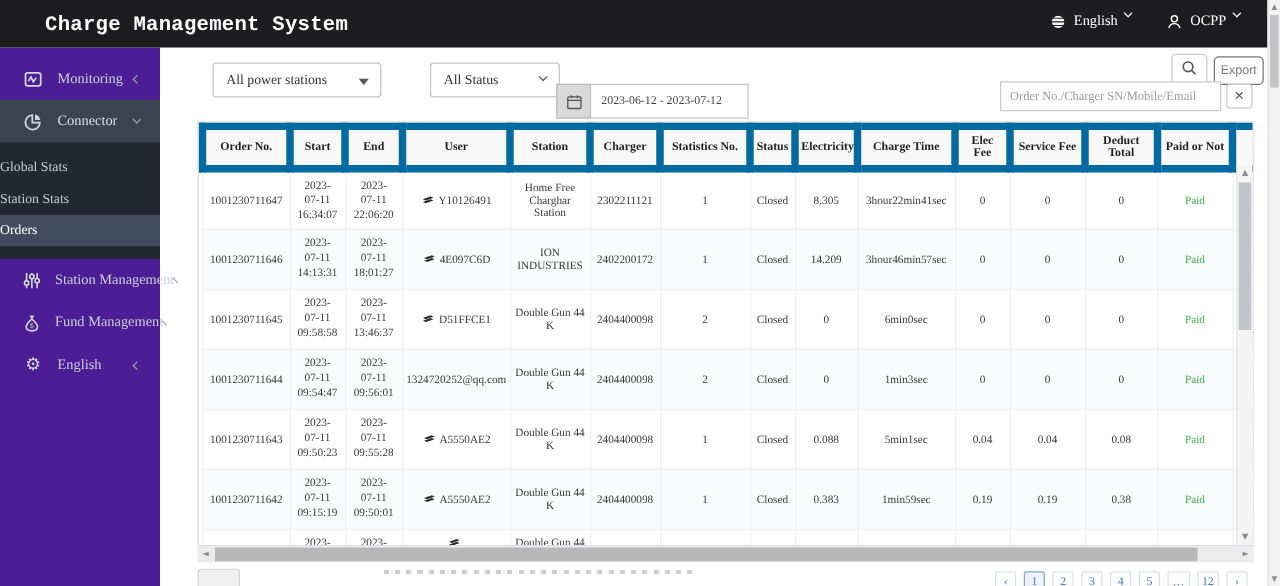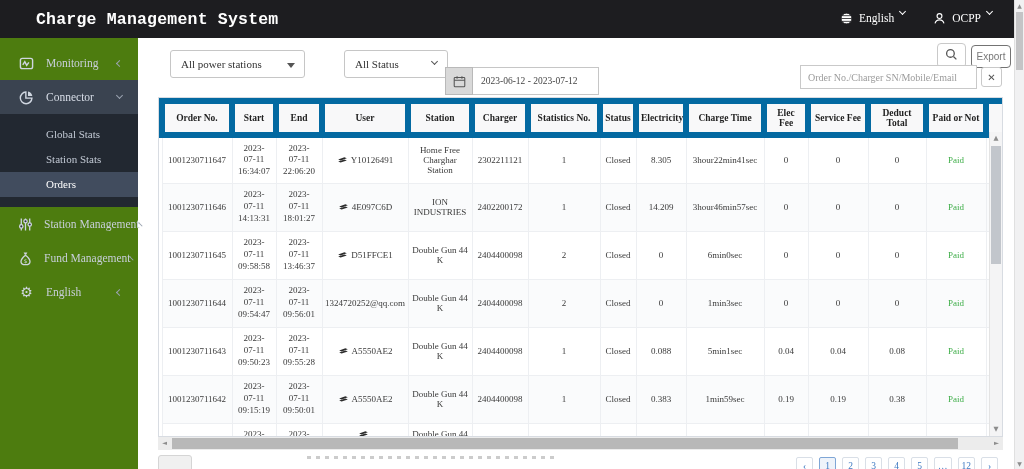--- a/index.html
+++ b/index.html
@@ -11,28 +11,28 @@
   .hdr{position:absolute;left:0;top:0;right:10px;height:38px;background:#1d1d20;display:flex;align-items:center;color:#fff;z-index:5}
   .hdr-title{font-family:Liberation Mono, monospace;font-weight:700;font-size:16.5px;margin-left:36px;letter-spacing:.2px}
   .hdr-right{margin-left:auto;display:flex;align-items:center;gap:28px;margin-right:22px;font-size:11.5px}
   .hdr-group{display:flex;align-items:flex-start;gap:6px;cursor:pointer}
   .chev{display:inline-block;width:5px;height:5px;border-right:1.4px solid #fff;border-bottom:1.4px solid #fff;transform:rotate(45deg);margin-top:-3px}
   .chev.gray{border-color:#9aa3b0}
   .chev.left{transform:rotate(135deg);margin-top:0}
   .chev.dark{border-color:#555}
 
   
-  .sidebar{position:absolute;left:0;top:38px;bottom:0;width:138px;background:#4d7c0f;color:#c8cfda;font-size:11.5px;padding-top:8px}
+  .sidebar{position:absolute;left:0;top:38px;bottom:0;width:128px;background:#4c1d95;color:#c8cfda;font-size:11.5px;padding-top:8px}
   .nav-item{height:34px;display:flex;align-items:center;padding:0 16px 0 18px;cursor:pointer}
   .nav-item.expanded{background:#3a4350;color:#d8dee8}
   .nav-ico{width:17px;display:flex;justify-content:center;align-items:center}
   .nav-lbl{margin-left:11px;white-space:nowrap}
   .nav-chev{margin-left:auto}
   .submenu{background:#222831;padding:8px 0 10px}
-  .sub-item{height:25px;line-height:25px;padding-left:46px;font-size:11px;cursor:pointer;color:#c2c9d4}
+  .sub-item{height:25px;line-height:25px;font-size:11px;cursor:pointer;color:#c2c9d4}
   .sub-item.active{background:#414c5e;color:#fff}
   .gear-glyph{font-family:"DejaVu Sans",sans-serif;font-size:14px;line-height:1;color:#cfd6e0}
 
   
   .main{position:absolute;left:155px;top:38px;right:10px;bottom:0;background:#fff;overflow:hidden}
 
   .dd{position:absolute;height:28px;border:1px solid #c6c6c6;border-radius:3px;background:#fff;display:flex;align-items:center;padding:0 22px 0 10px;font-size:11px;color:#333;cursor:pointer}
   #dd-station{left:15px;top:12px;width:135px}
   #dd-status{left:189px;top:12px;width:104px}
   .caret{position:absolute;right:9px;top:12px;width:0;height:0;border-left:4px solid transparent;border-right:4px solid transparent;border-top:5px solid #555}

